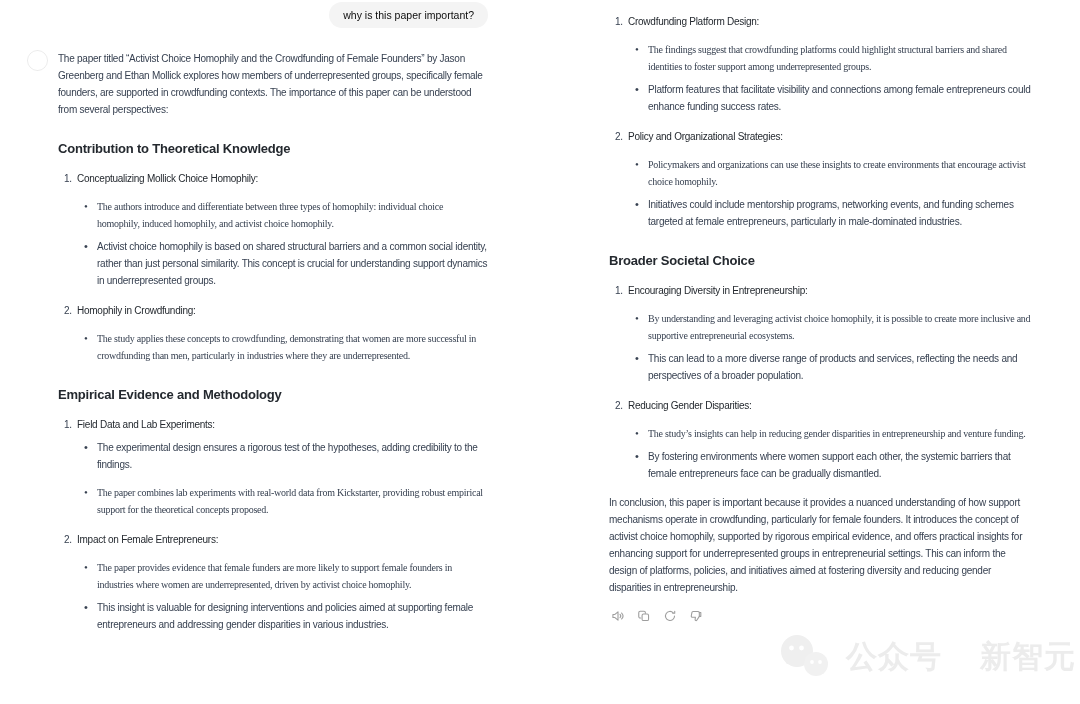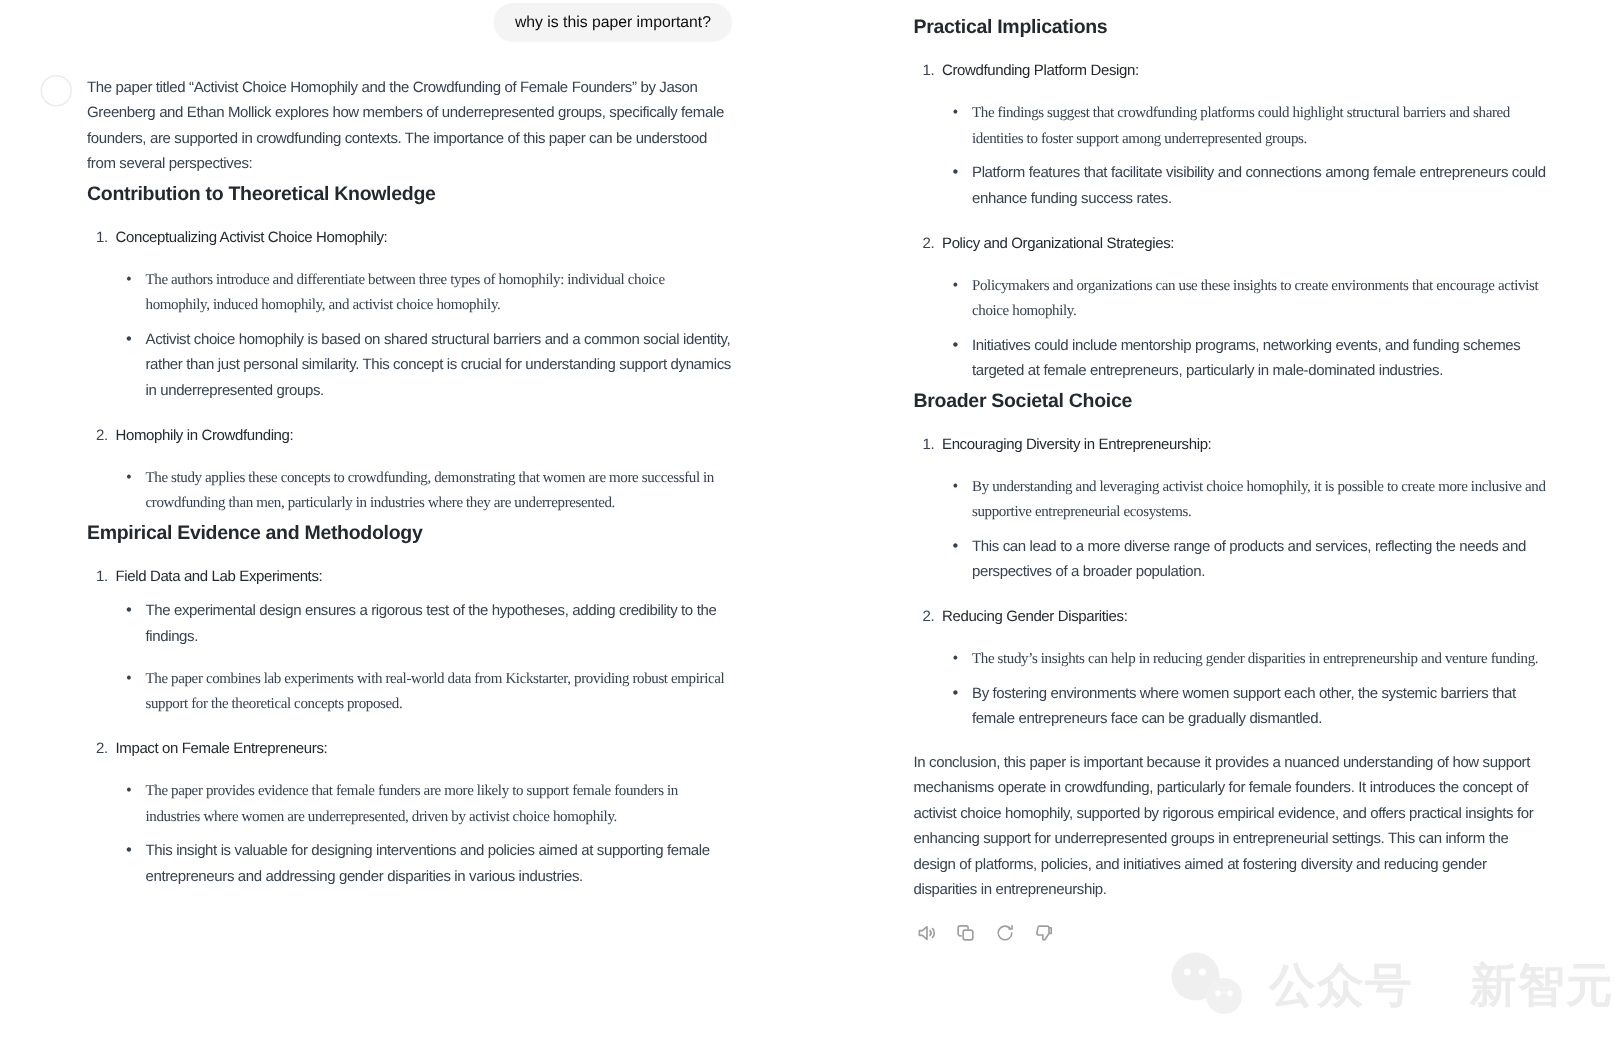--- a/index.html
+++ b/index.html
@@ -27,21 +27,21 @@
       radial-gradient(circle at 30% 30%, #e3d7c0 0 28%, rgba(0,0,0,0) 30%),
       radial-gradient(circle at 68% 55%, #b6a583 0 22%, rgba(0,0,0,0) 24%),
       radial-gradient(circle at 45% 75%, #8f8165 0 16%, rgba(0,0,0,0) 18%),
       radial-gradient(circle at 75% 25%, #6e6svg248 0 10%, rgba(0,0,0,0) 12%),
       #cdbfa2;
   }
   .msg-text { font-size:10px; line-height:17px; letter-spacing:-0.25px; }
   .intro { margin-top:22px; }
   h3.sec-heading {
     font-size:13px; line-height:16px; font-weight:bold; color:#24292f;
-    margin-top:3px; letter-spacing:-0.2px;
+    margin-top:23px; letter-spacing:-0.2px;
   }
   .num-item { margin-top:13px; }
   .num-line { display:flex; }
   .num-marker { width:19px; flex:0 0 19px; padding-left:6px; }
   .num-label  { font-weight:normal; color:#24292f; }
   .bullets { margin:0; }
   .bullet { position:relative; padding-left:39px; margin-top:6px; }
   .bullet.first { margin-top:11px;font-family:Liberation Serif, serif; }
   .bullet::before {
     content:"•"; position:absolute; left:26px; top:0;
@@ -80,21 +80,21 @@
     </div>
 
     <span class="avatar"></span>
 
     <p class="msg-text intro">The paper titled “Activist Choice Homophily and the Crowdfunding of Female Founders” by Jason Greenberg and Ethan Mollick explores how members of underrepresented groups, specifically female founders, are supported in crowdfunding contexts. The importance of this paper can be understood from several perspectives:</p>
 
     <h3 class="sec-heading">Contribution to Theoretical Knowledge</h3>
     <div class="num-item">
       <div class="num-line msg-text">
         <span class="num-marker">1.</span>
-        <span class="num-label">Conceptualizing Activist Choice Homophily:</span>
+        <span class="num-label">Conceptualizing Mollick Choice Homophily:</span>
       </div>
       <div class="bullets">
         <p class="bullet first msg-text">The authors introduce and differentiate between three types of homophily: individual choice homophily, induced homophily, and activist choice homophily.</p>
         <p class="bullet msg-text">Activist choice homophily is based on shared structural barriers and a common social identity, rather than just personal similarity. This concept is crucial for understanding support dynamics in underrepresented groups.</p>
       </div>
     </div>
     <div class="num-item">
       <div class="num-line msg-text">
         <span class="num-marker">2.</span>
         <span class="num-label">Homophily in Crowdfunding:</span>
@@ -122,21 +122,20 @@
       </div>
       <div class="bullets">
         <p class="bullet first msg-text">The paper provides evidence that female funders are more likely to support female founders in industries where women are underrepresented, driven by activist choice homophily.</p>
         <p class="bullet msg-text">This insight is valuable for designing interventions and policies aimed at supporting female entrepreneurs and addressing gender disparities in various industries.</p>
       </div>
     </div>
   </div>
 
   <div class="col-right">
 
-    <h3 class="sec-heading" style="margin-top:10px">Practical Implications</h3>
     <div class="num-item">
       <div class="num-line msg-text">
         <span class="num-marker">1.</span>
         <span class="num-label">Crowdfunding Platform Design:</span>
       </div>
       <div class="bullets">
         <p class="bullet first msg-text">The findings suggest that crowdfunding platforms could highlight structural barriers and shared identities to foster support among underrepresented groups.</p>
         <p class="bullet msg-text">Platform features that facilitate visibility and connections among female entrepreneurs could enhance funding success rates.</p>
       </div>
     </div>

